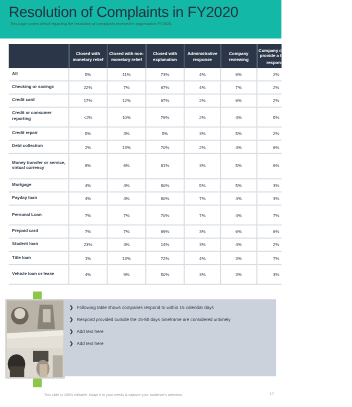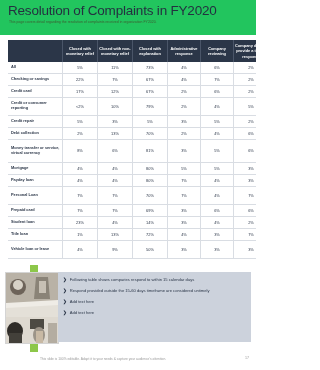--- a/index.html
+++ b/index.html
@@ -7,21 +7,21 @@
     width:256px;height:370px;
     background:#ffffff;
     font-family:"Liberation Sans", sans-serif;
     overflow:hidden;
   }
   .slide{position:relative;width:256px;height:370px;background:#fff;}
 
   
   .header{
     position:absolute;left:0;top:0;width:256px;height:35px;
-    background:#22c55e;
+    background:#14b8a6;
   }
   .header-title{
     position:absolute;left:8px;top:3px;
     font-size:13.5px;font-weight:400;color:#243140;
     letter-spacing:-0.2px;white-space:nowrap;
   }
   .header-sub{
     position:absolute;left:9px;top:20px;width:230px;
     font-size:3.4px;color:#3d5a30;line-height:1.25;
     letter-spacing:0.05px;

